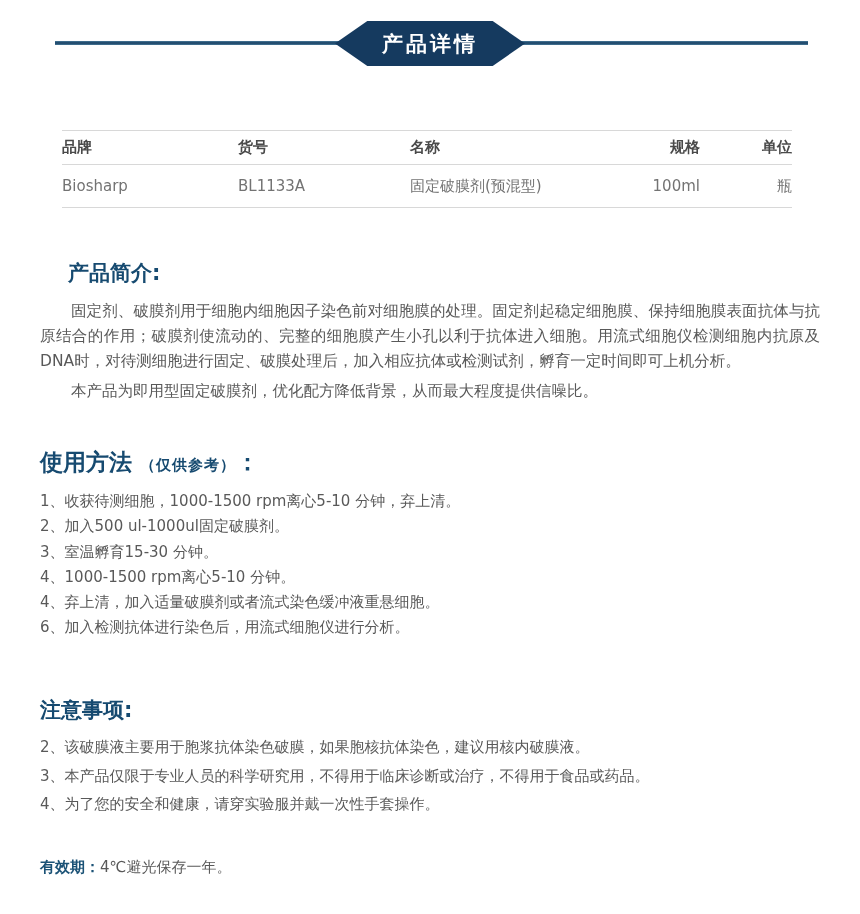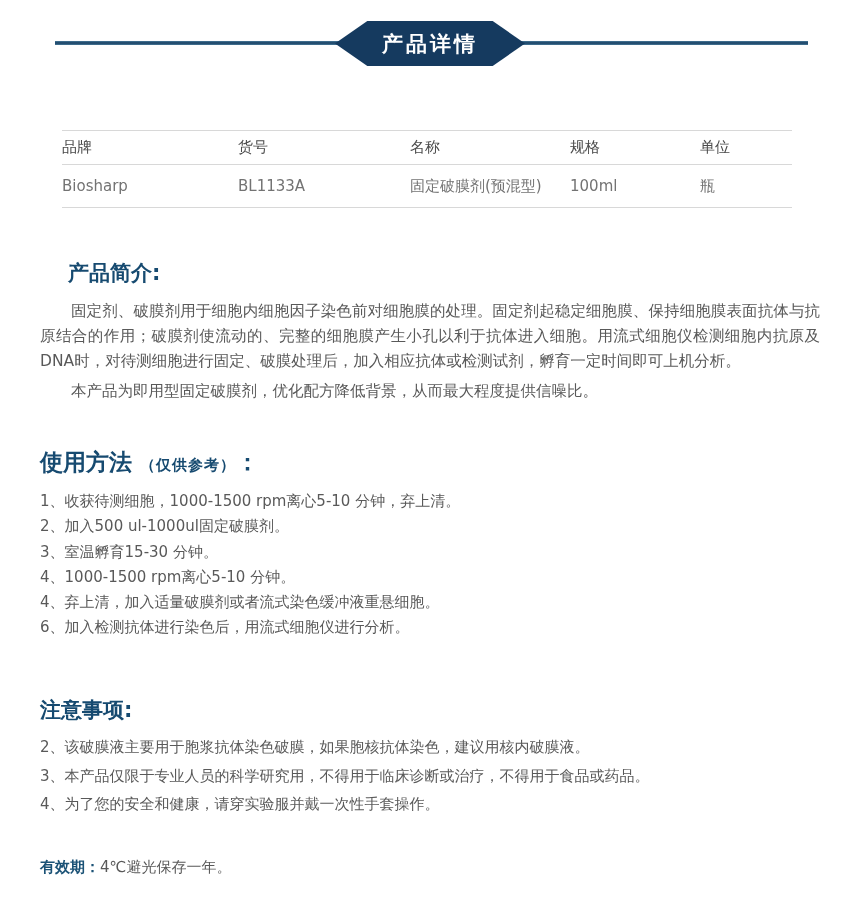--- a/index.html
+++ b/index.html
@@ -52,24 +52,24 @@
     border-collapse: collapse;
     table-layout: fixed;
     font-size: 15px;
   }
   .product-table th, .product-table td {
     border-top: 1px solid #d8d8d8;
     border-bottom: 1px solid #d8d8d8;
     font-weight: normal;
     padding: 0;
   }
-  .product-table th { height: 33px; color: #4a4a4a; font-weight: 400; }
+  .product-table th { height: 33px; color: #4a4a4a; font-weight: 700; }
   .product-table td { height: 42px; color: #737373; }
   .col-left   { text-align: left; padding-left: 20px; }
-  .col-center { text-align: left; }
+  .col-center { text-align: right; }
 
   
   .sec-heading {
     margin: 0;
     padding: 0 0 0 40px;
     color: #164a70;
     font-size: 21px;
     font-weight: bold;
     line-height: 1.25;
   }

